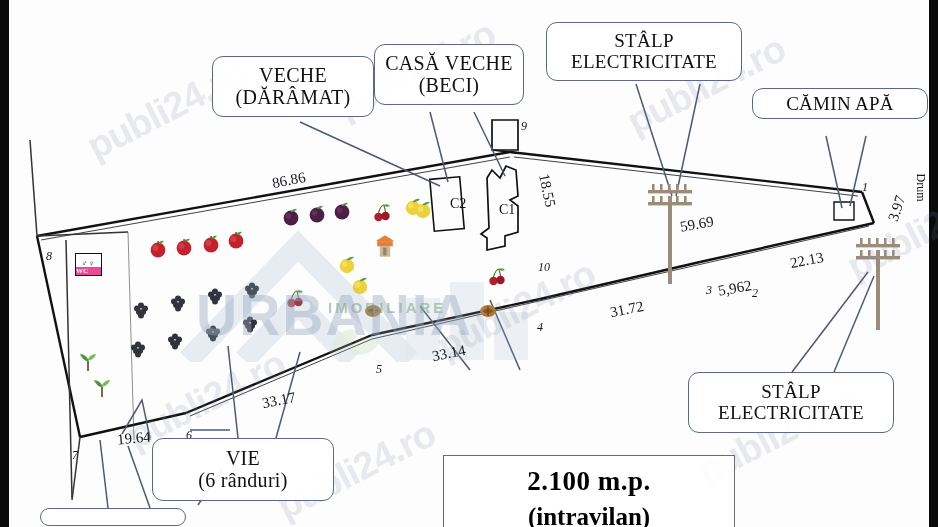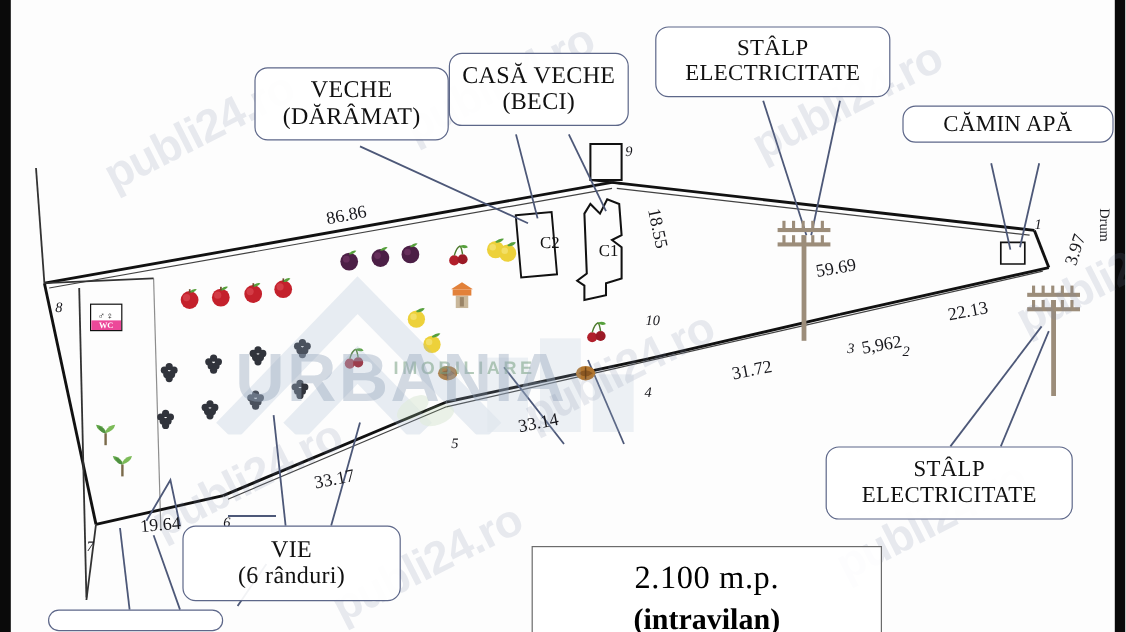--- a/index.html
+++ b/index.html
@@ -29,38 +29,38 @@
   #c-camin{left:752px;top:88px;width:166px;padding:4px 4px;font-size:19px;}
   #c-livada{left:404px;top:370px;width:262px;padding:7px 4px;font-size:19px;}
   #c-stalp2{left:688px;top:372px;width:196px;padding:8px 4px;font-size:19px;}
   #c-vie{left:152px;top:438px;width:172px;padding:8px 4px;font-size:20px;}
   #c-cut{left:40px;top:508px;width:136px;padding:8px 4px;font-size:19px;overflow:hidden;}
 
   
   #area-box{position:absolute;left:443px;top:455px;width:290px;height:72px;
             border:1.6px solid #6b6b6b;background:rgba(255,255,255,.9);
             text-align:center;overflow:hidden;}
-  #area-box .big{display:block;margin-top:10px;font-size:27px;font-weight:normal;
+  #area-box .big{display:block;margin-top:10px;font-size:27px;font-weight:bold;
                  letter-spacing:.5px;color:#000;text-align:center;}
   #area-box .sub{display:block;margin-top:6px;font-size:25px;font-weight:bold;color:#000;}
 
   
   .dim{position:absolute;font-family:"Liberation Serif",serif;color:#17171c;
        white-space:nowrap;font-size:15px;}
   .node{position:absolute;font-family:"Liberation Serif",serif;color:#17171c;
         font-size:12px;font-style:italic;}
   .bldg{position:absolute;font-family:"Liberation Serif",serif;font-size:14px;color:#111;}
 
   
   #wc{position:absolute;left:75px;top:253px;width:25px;height:21px;
       background:#fff;border:1.5px solid #111;display:flex;flex-direction:column;
       align-items:center;justify-content:flex-end;overflow:hidden;}
   #wc .fig{font-size:8px;line-height:7px;letter-spacing:1px;color:#111;}
   #wc .tx{font-size:7px;font-weight:bold;background:#ec4899;color:#fff;
-          width:100%;text-align:center;line-height:8px;}
+          width:100%;text-align:left;line-height:8px;}
 
   
   .wm{position:absolute;pointer-events:none;user-select:none;}
   .wm24{font-family:"Liberation Sans",sans-serif;font-weight:bold;
         color:rgba(120,130,160,.16);transform-origin:left top;
         transform:rotate(-27deg);font-size:38px;letter-spacing:-1px;}
   #urb{left:148px;top:212px;width:640px;height:150px;opacity:.30;}
   #urb-text{position:absolute;left:328px;top:258px;
             font-family:"Liberation Sans",sans-serif;font-size:15px;
             letter-spacing:3px;color:rgba(120,160,130,.55);font-weight:bold;margin-top:41px;}

